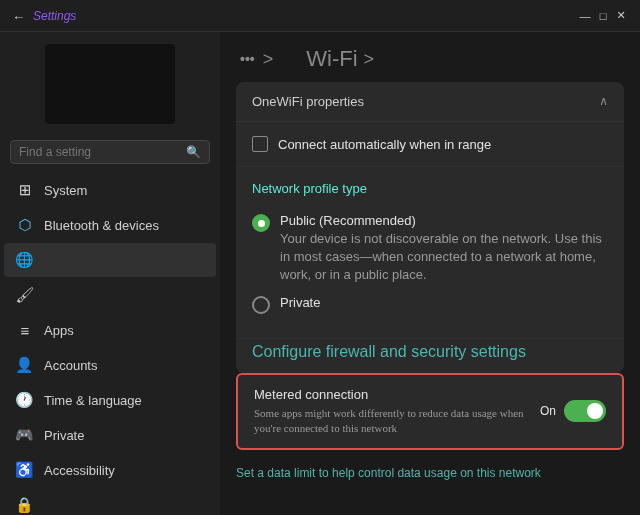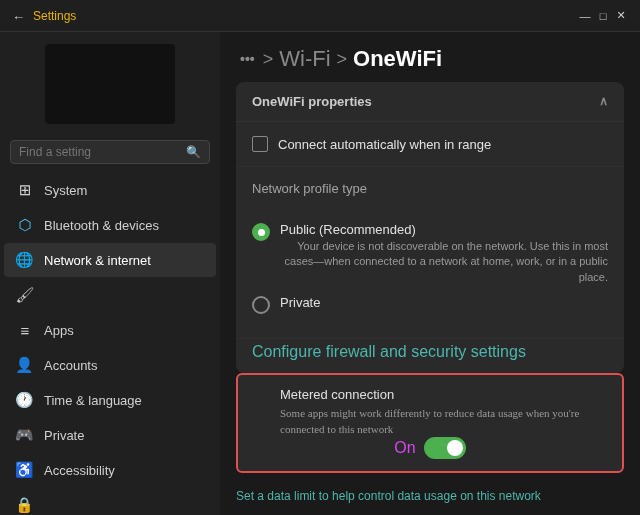--- a/index.html
+++ b/index.html
@@ -22,21 +22,22 @@
       height: 32px;
       border-bottom: 1px solid #333;
     }
     .title-bar-left {
       display: flex;
       align-items: center;
       gap: 8px;
     }
     .title-bar-title {
       font-size: 12px;
-      color: #eab308;
+      color: #8b5cf6;
+      font-style: italic;
     }
     .title-bar-controls {
       display: flex;
       gap: 4px;
     }
     .title-bar-btn {
       width: 14px;
       height: 14px;
       background: transparent;
       border: none;
@@ -149,38 +150,38 @@
       margin-right: 2px;
     }
     .breadcrumb .sep {
       color: #888;
       font-weight: 300;
       font-size: 18px;
     }
     .breadcrumb .dim {
       color: #888;
       font-weight: 400;
+      margin-left: 27px;
     }
 
     
     .panel {
       margin: 0 16px;
       background: #2a2a2a;
       border-radius: 8px;
       padding: 0;
       overflow: hidden;
     }
 
     .panel-header {
       display: flex;
       align-items: flex-start;
       justify-content: space-between;
       padding: 12px 16px;
       border-bottom: 1px solid #333;
-      font-weight: bold;
     }
     .panel-header-title {
       font-size: 13px;
       color: #ccc;
     }
     .chevron-up {
       color: #888;
       font-size: 12px;
     }
 
@@ -201,22 +202,22 @@
       width: 16px;
       height: 16px;
       border: 1.5px solid #888;
       border-radius: 2px;
       flex-shrink: 0;
     }
 
     
     .section-label {
       font-size: 13px;
-      color: #a3a3a3;
-      margin-bottom: 26px;
+      color: #5eead4;
+      margin-bottom: 17px;
     }
 
     .radio-option {
       display: flex;
       align-items: flex-start;
       gap: 10px;
       margin-bottom: 10px;
     }
     .radio-circle {
       width: 18px;
@@ -239,25 +240,24 @@
       height: 7px;
       background: #fff;
       border-radius: 50%;
     }
     .radio-label {
       font-size: 13px;
       color: #e0e0e0;
       font-weight: 500;
     }
     .radio-desc {
-      font-size: 11px;
+      font-size: 13px;
       color: #999;
       margin-top: 2px;
       line-height: 1.4;
-      text-align: right;
     }
 
     
     .link-green {
       font-size: 16px;
       color: #4db6ac;
       cursor: pointer;
       padding: 4px 16px 12px;
       display: block;
     }
@@ -265,43 +265,42 @@
     
     .metered-section {
       margin: 0 16px 10px;
       border: 2px solid #e05050;
       border-radius: 6px;
       background: #2a2a2a;
       padding: 12px 16px;
       display: flex;
       align-items: center;
       justify-content: space-between;
-      flex-direction: column;
     }
     .metered-text-block .metered-title {
       font-size: 13px;
       color: #e0e0e0;
       font-weight: 500;
       margin-bottom: 4px;
     }
     .metered-text-block .metered-desc {
       font-size: 11px;
       color: #999;
       line-height: 1.4;
       max-width: 300px;
       font-family: Liberation Serif, serif;
     }
     .toggle-row {
       display: flex;
       align-items: center;
       gap: 8px;
     }
     .toggle-label {
-      font-size: 16px;
-      color: #d946ef;
+      font-size: 12px;
+      color: #e5e5e5;
     }
     .toggle-switch {
       width: 42px;
       height: 22px;
       background: #4caf50;
       border-radius: 11px;
       position: relative;
       cursor: pointer;
     }
     .toggle-switch::after {
@@ -358,21 +357,20 @@
       <li class="nav-item">
         <span class="nav-icon">⊞</span>
         <span>System</span>
       </li>
       <li class="nav-item">
         <span class="nav-icon" style="color:#4fc3f7;">⬡</span>
         <span>Bluetooth &amp; devices</span>
       </li>
       <li class="nav-item active">
         <span class="nav-icon" style="color:#4fc3f7;">🌐</span>
-        <span>Network &amp; internet</span>
       </li>
       <li class="nav-item">
         <span class="nav-icon">🖌</span>
       </li>
       <li class="nav-item">
         <span class="nav-icon">≡</span>
         <span>Apps</span>
       </li>
       <li class="nav-item">
         <span class="nav-icon">👤</span>
@@ -397,21 +395,20 @@
     </ul>
   </div>
 
   <div class="content">
 
     <div class="breadcrumb">
       <span class="dots">•••</span>
       <span class="sep">&gt;</span>
       <span class="dim">Wi-Fi</span>
       <span class="sep">&gt;</span>
-      <span>OneWiFi</span>
     </div>
 
     <div class="panel">
 
       <div class="panel-header">
         <span class="panel-header-title">OneWiFi properties</span>
         <span class="chevron-up">∧</span>
       </div>
 
       <div class="panel-section">

